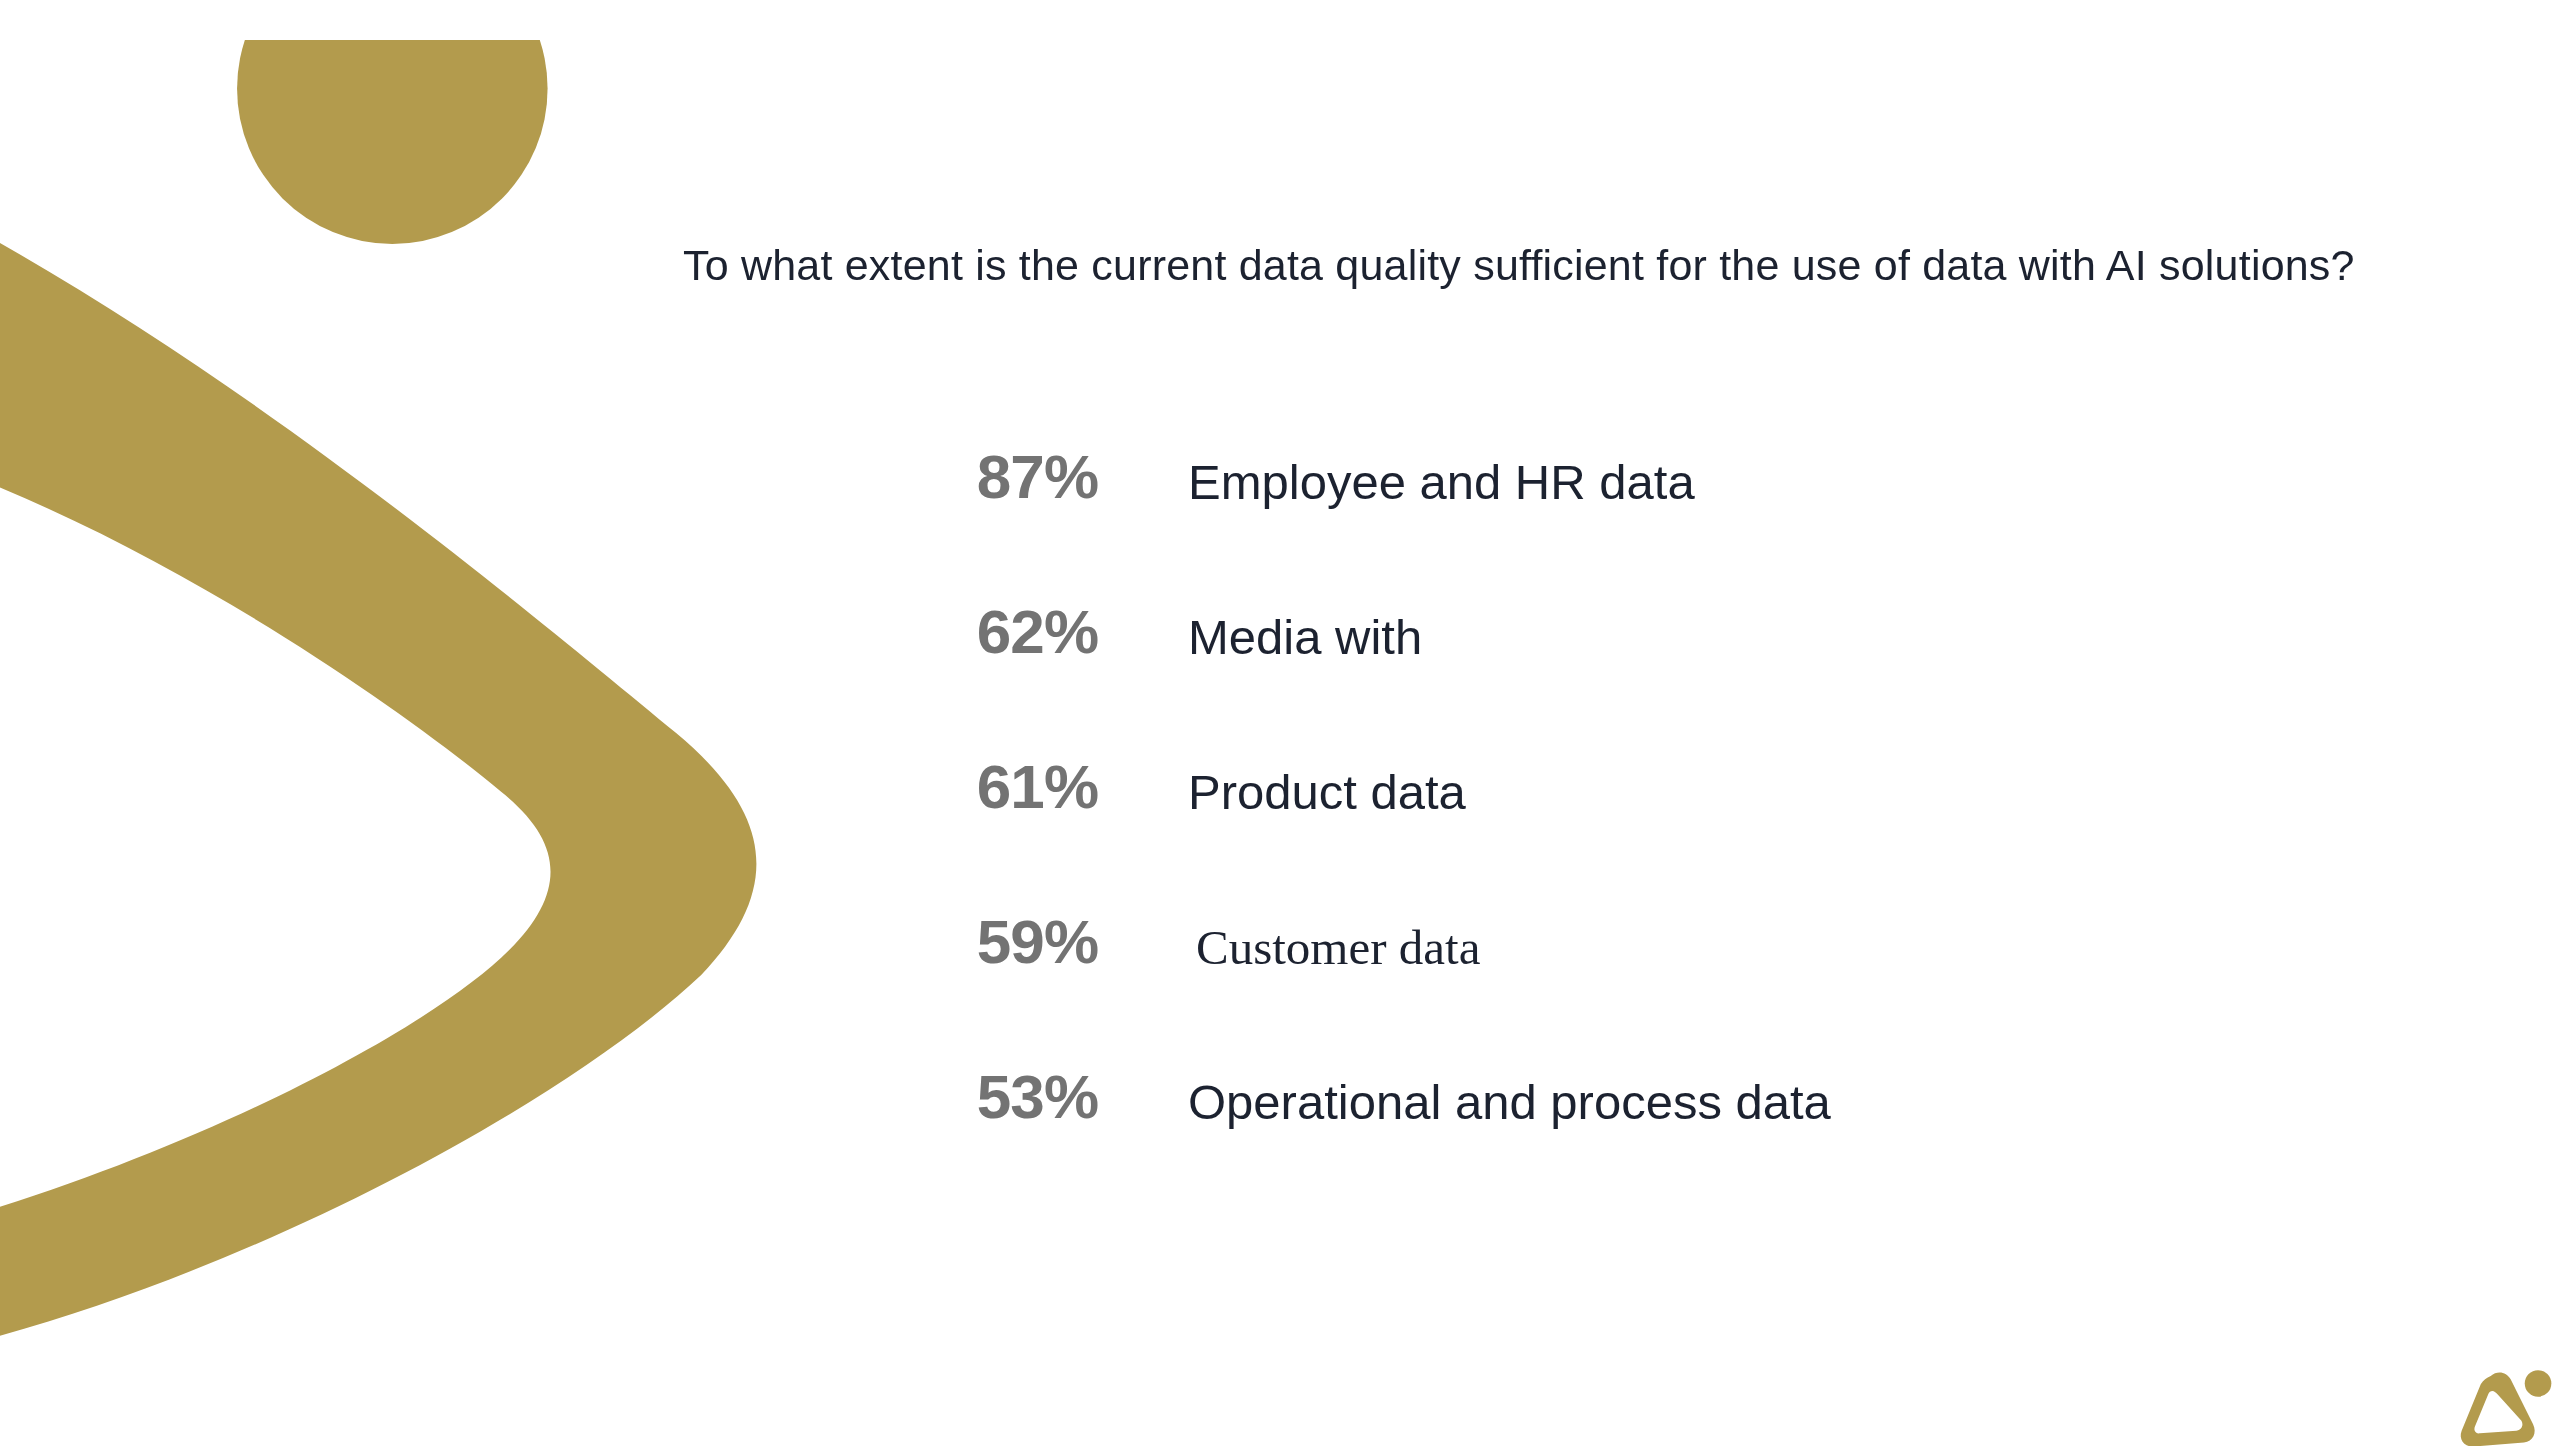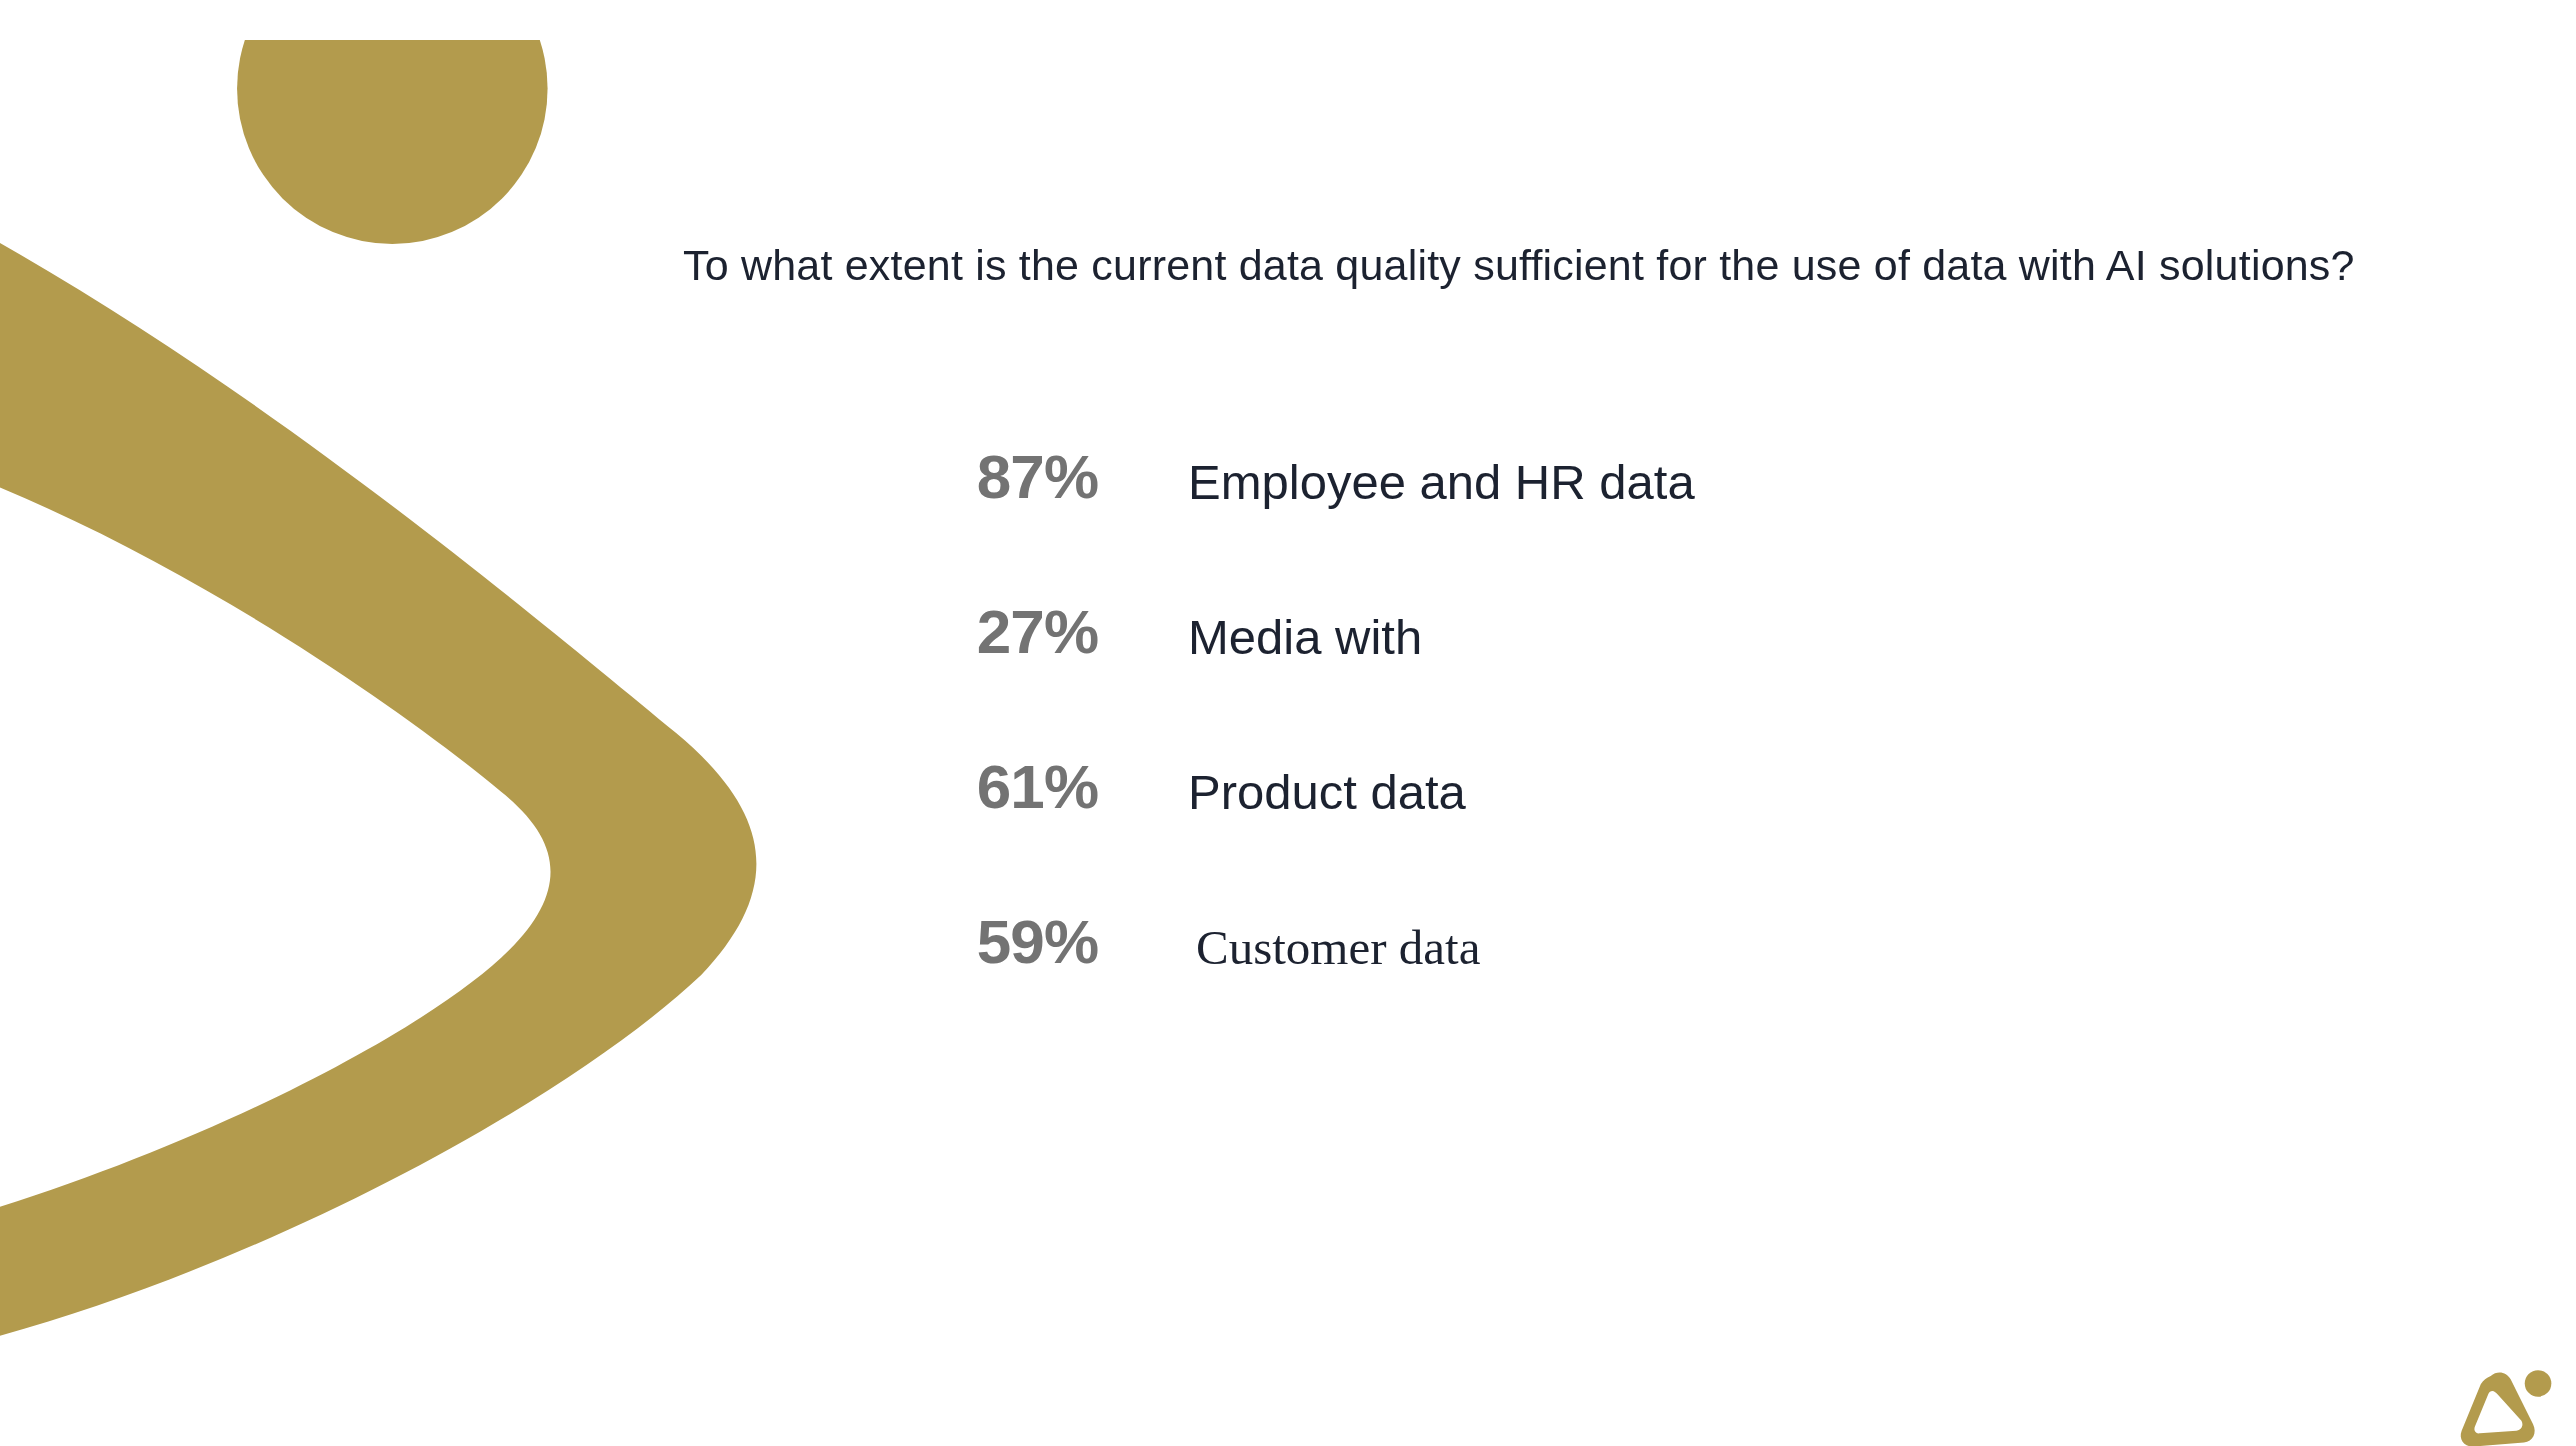--- a/index.html
+++ b/index.html
@@ -121,35 +121,39 @@
   <div id="question">To what extent is the current data quality sufficient for the use of data with AI solutions?</div>
 
   <div id="stats">
 
     <div class="stat-row">
       <div class="stat-pct">87%</div>
       <div class="stat-label">Employee and HR data</div>
     </div>
 
     <div class="stat-row">
-      <div class="stat-pct">27%</div>
+      <div class="stat-pct">62%</div>
       <div class="stat-label">Media with</div>
     </div>
 
     <div class="stat-row">
       <div class="stat-pct">61%</div>
       <div class="stat-label">Product data</div>
     </div>
 
     <div class="stat-row indented">
       <div class="stat-pct">59%</div>
       <div class="stat-label">Customer data</div>
     </div>
 
 
+    <div class="stat-row">
+      <div class="stat-pct">53%</div>
+      <div class="stat-label">Operational and process data</div>
+    </div>
 
   </div>
 
   <div id="footer-rule"></div>
 
   <svg id="logo" viewBox="0 0 120 112">
     <path d="M 44 12
              C 52 5, 63 7, 68 16
              L 95 70
              C 100 80, 95 91, 84 92

